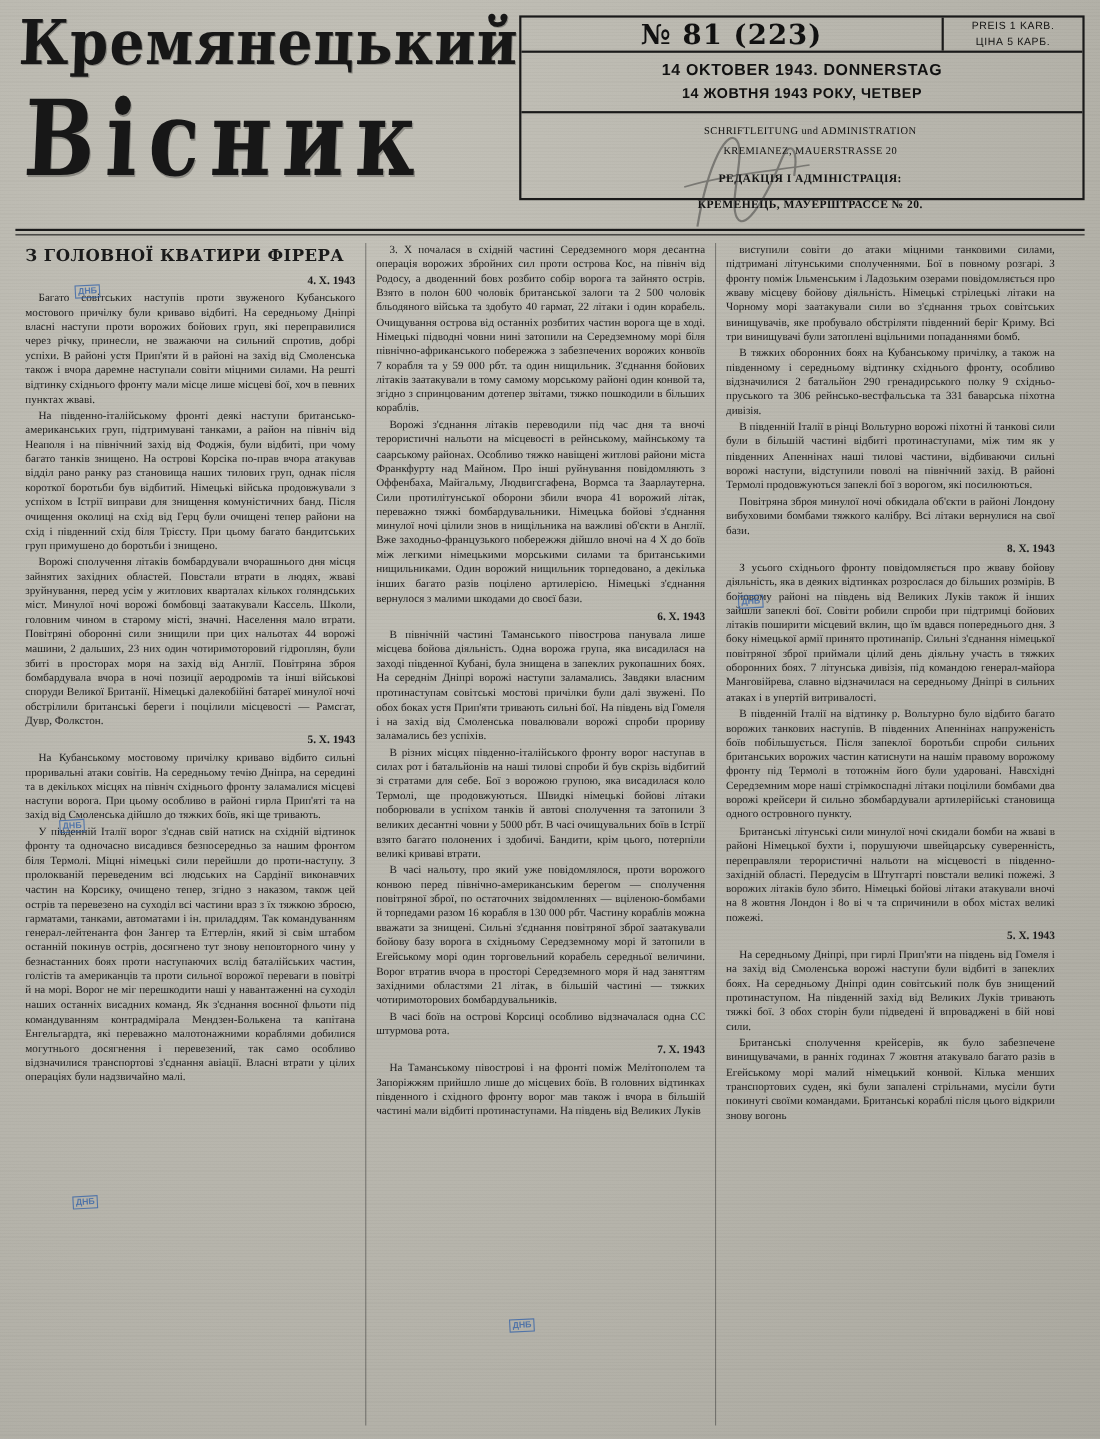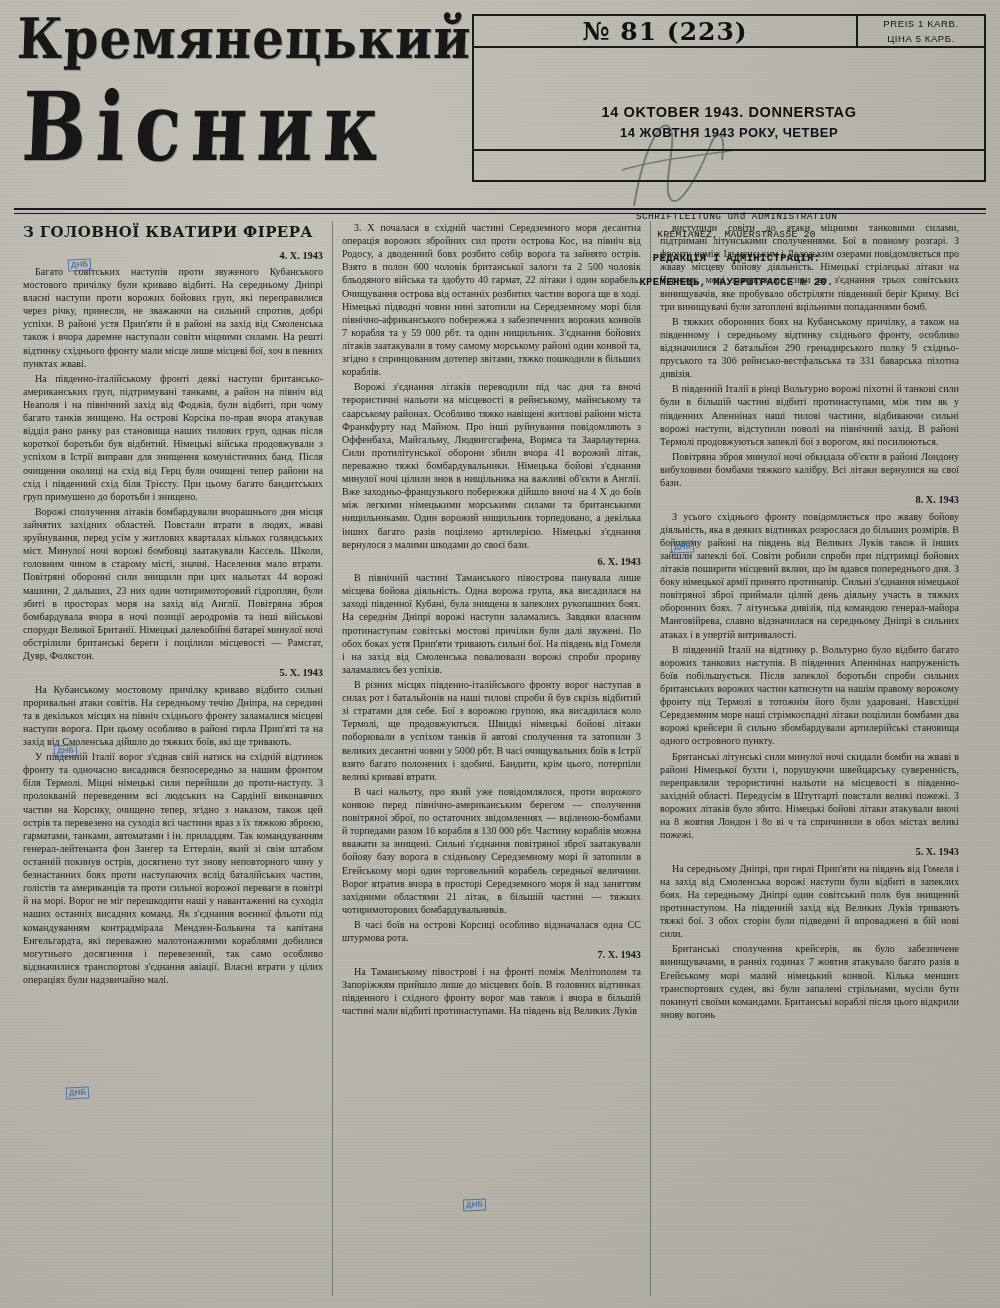--- a/index.html
+++ b/index.html
@@ -61,21 +61,21 @@
     letter-spacing:1.2px;
     color:#1c1c1c;
     line-height:1.9;
   }
   .right-box{
     flex:1 1 auto;
     border:2px solid #1a1a1a;
     margin-top:4px;
     height:168px;
     box-sizing:border-box;
-    display:flex;flex-direction:column;gap:48px;
+    display:flex;flex-direction:column;
   }
   .rb-top{
     display:flex;border-bottom:2px solid #1a1a1a;
     height:40px;
   }
   .rb-issue{
     flex:1 1 auto;display:flex;align-items:center;justify-content:center;
     font-family:"DejaVu Serif", serif;font-weight:bold;font-size:25px;
     letter-spacing:1px;
     border-right:2px solid #1a1a1a;
@@ -87,21 +87,21 @@
   .rb-dates{
     border-bottom:2px solid #1a1a1a;
     padding:8px 0 9px 0;
     text-align:center;
     font-family:"Liberation Sans", sans-serif;
   }
   .rb-d1{font-size:14.5px;font-weight:bold;letter-spacing:0.6px;}
   .rb-d2{font-size:13px;font-weight:bold;letter-spacing:0.5px;margin-top:5px;}
   .rb-admin{
     padding:9px 4px 4px 19px;text-align:center;
-    font-family:Liberation Mono, monospace;
+    font-family:Liberation Serif, serif;
     font-size:9.5px;line-height:1.85;letter-spacing:0.4px;
   }
   .rb-admin .ua{font-size:10.5px;font-weight:bold;margin-top:5px;letter-spacing:0.4px;}
   .rule-under-head{
     border-top:2px solid #1a1a1a;
     border-bottom:1px solid #1a1a1a;
     height:3px;margin:8px 0 0 0;
   }
 
   

